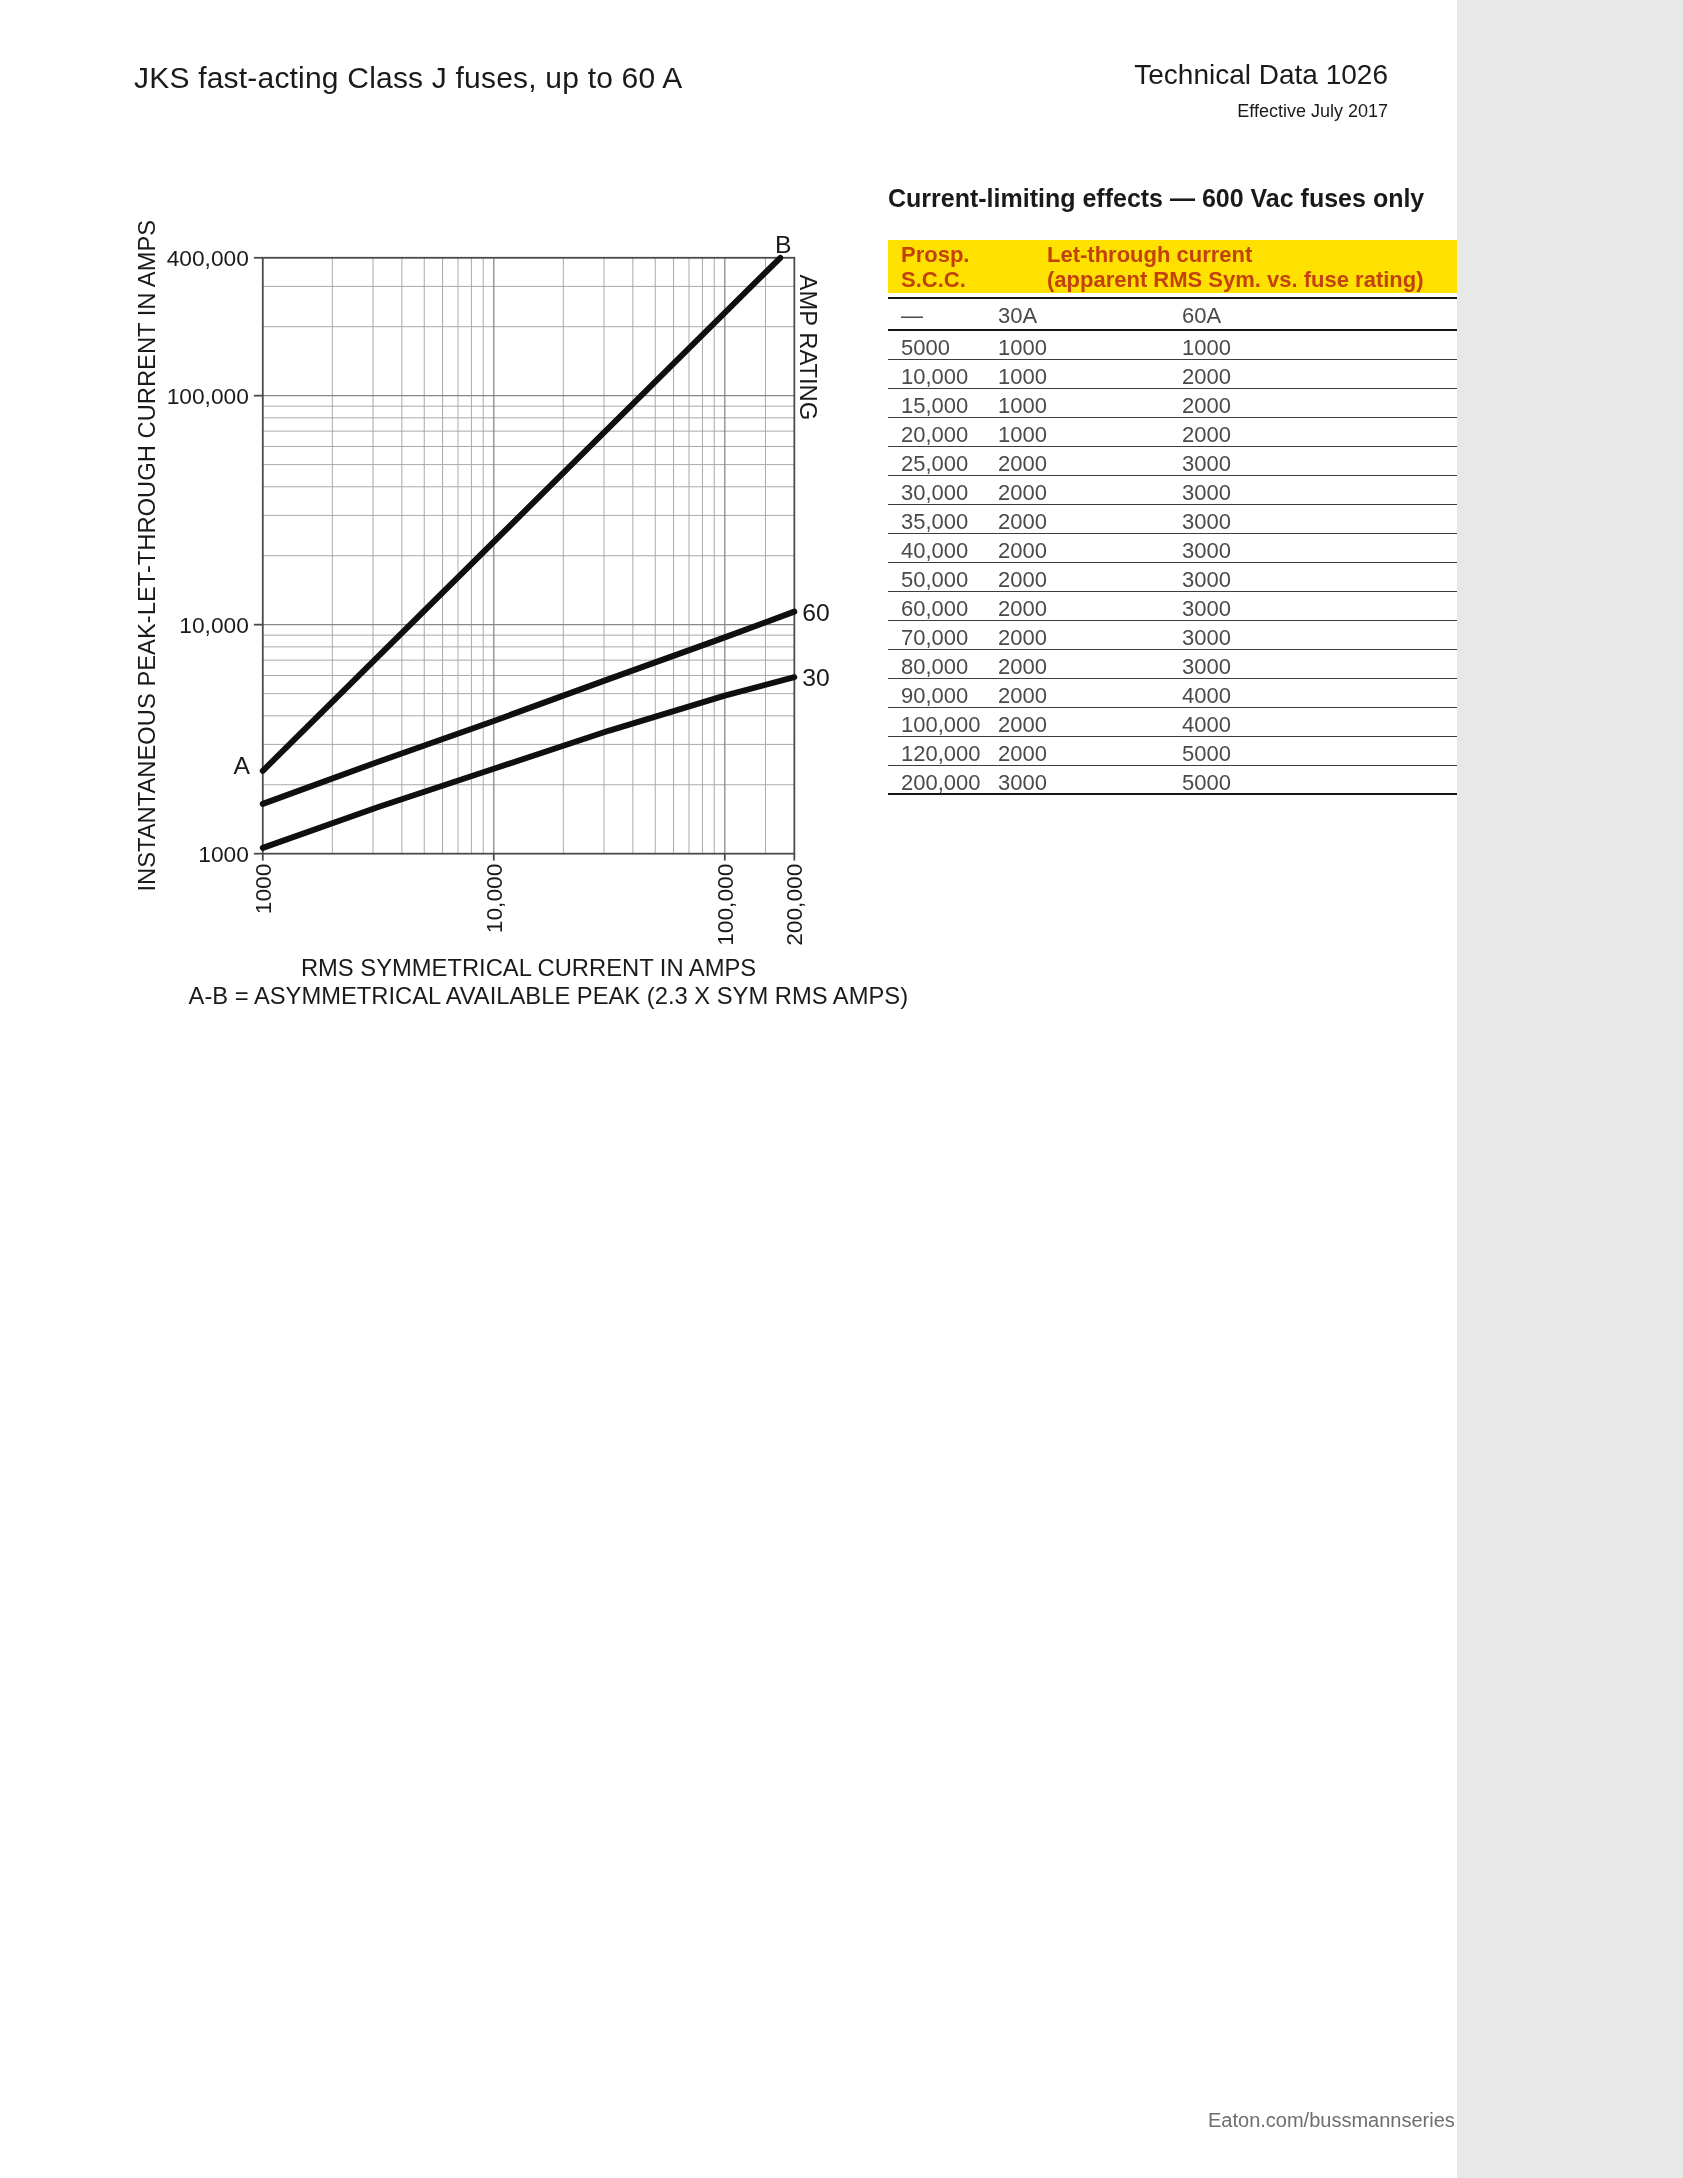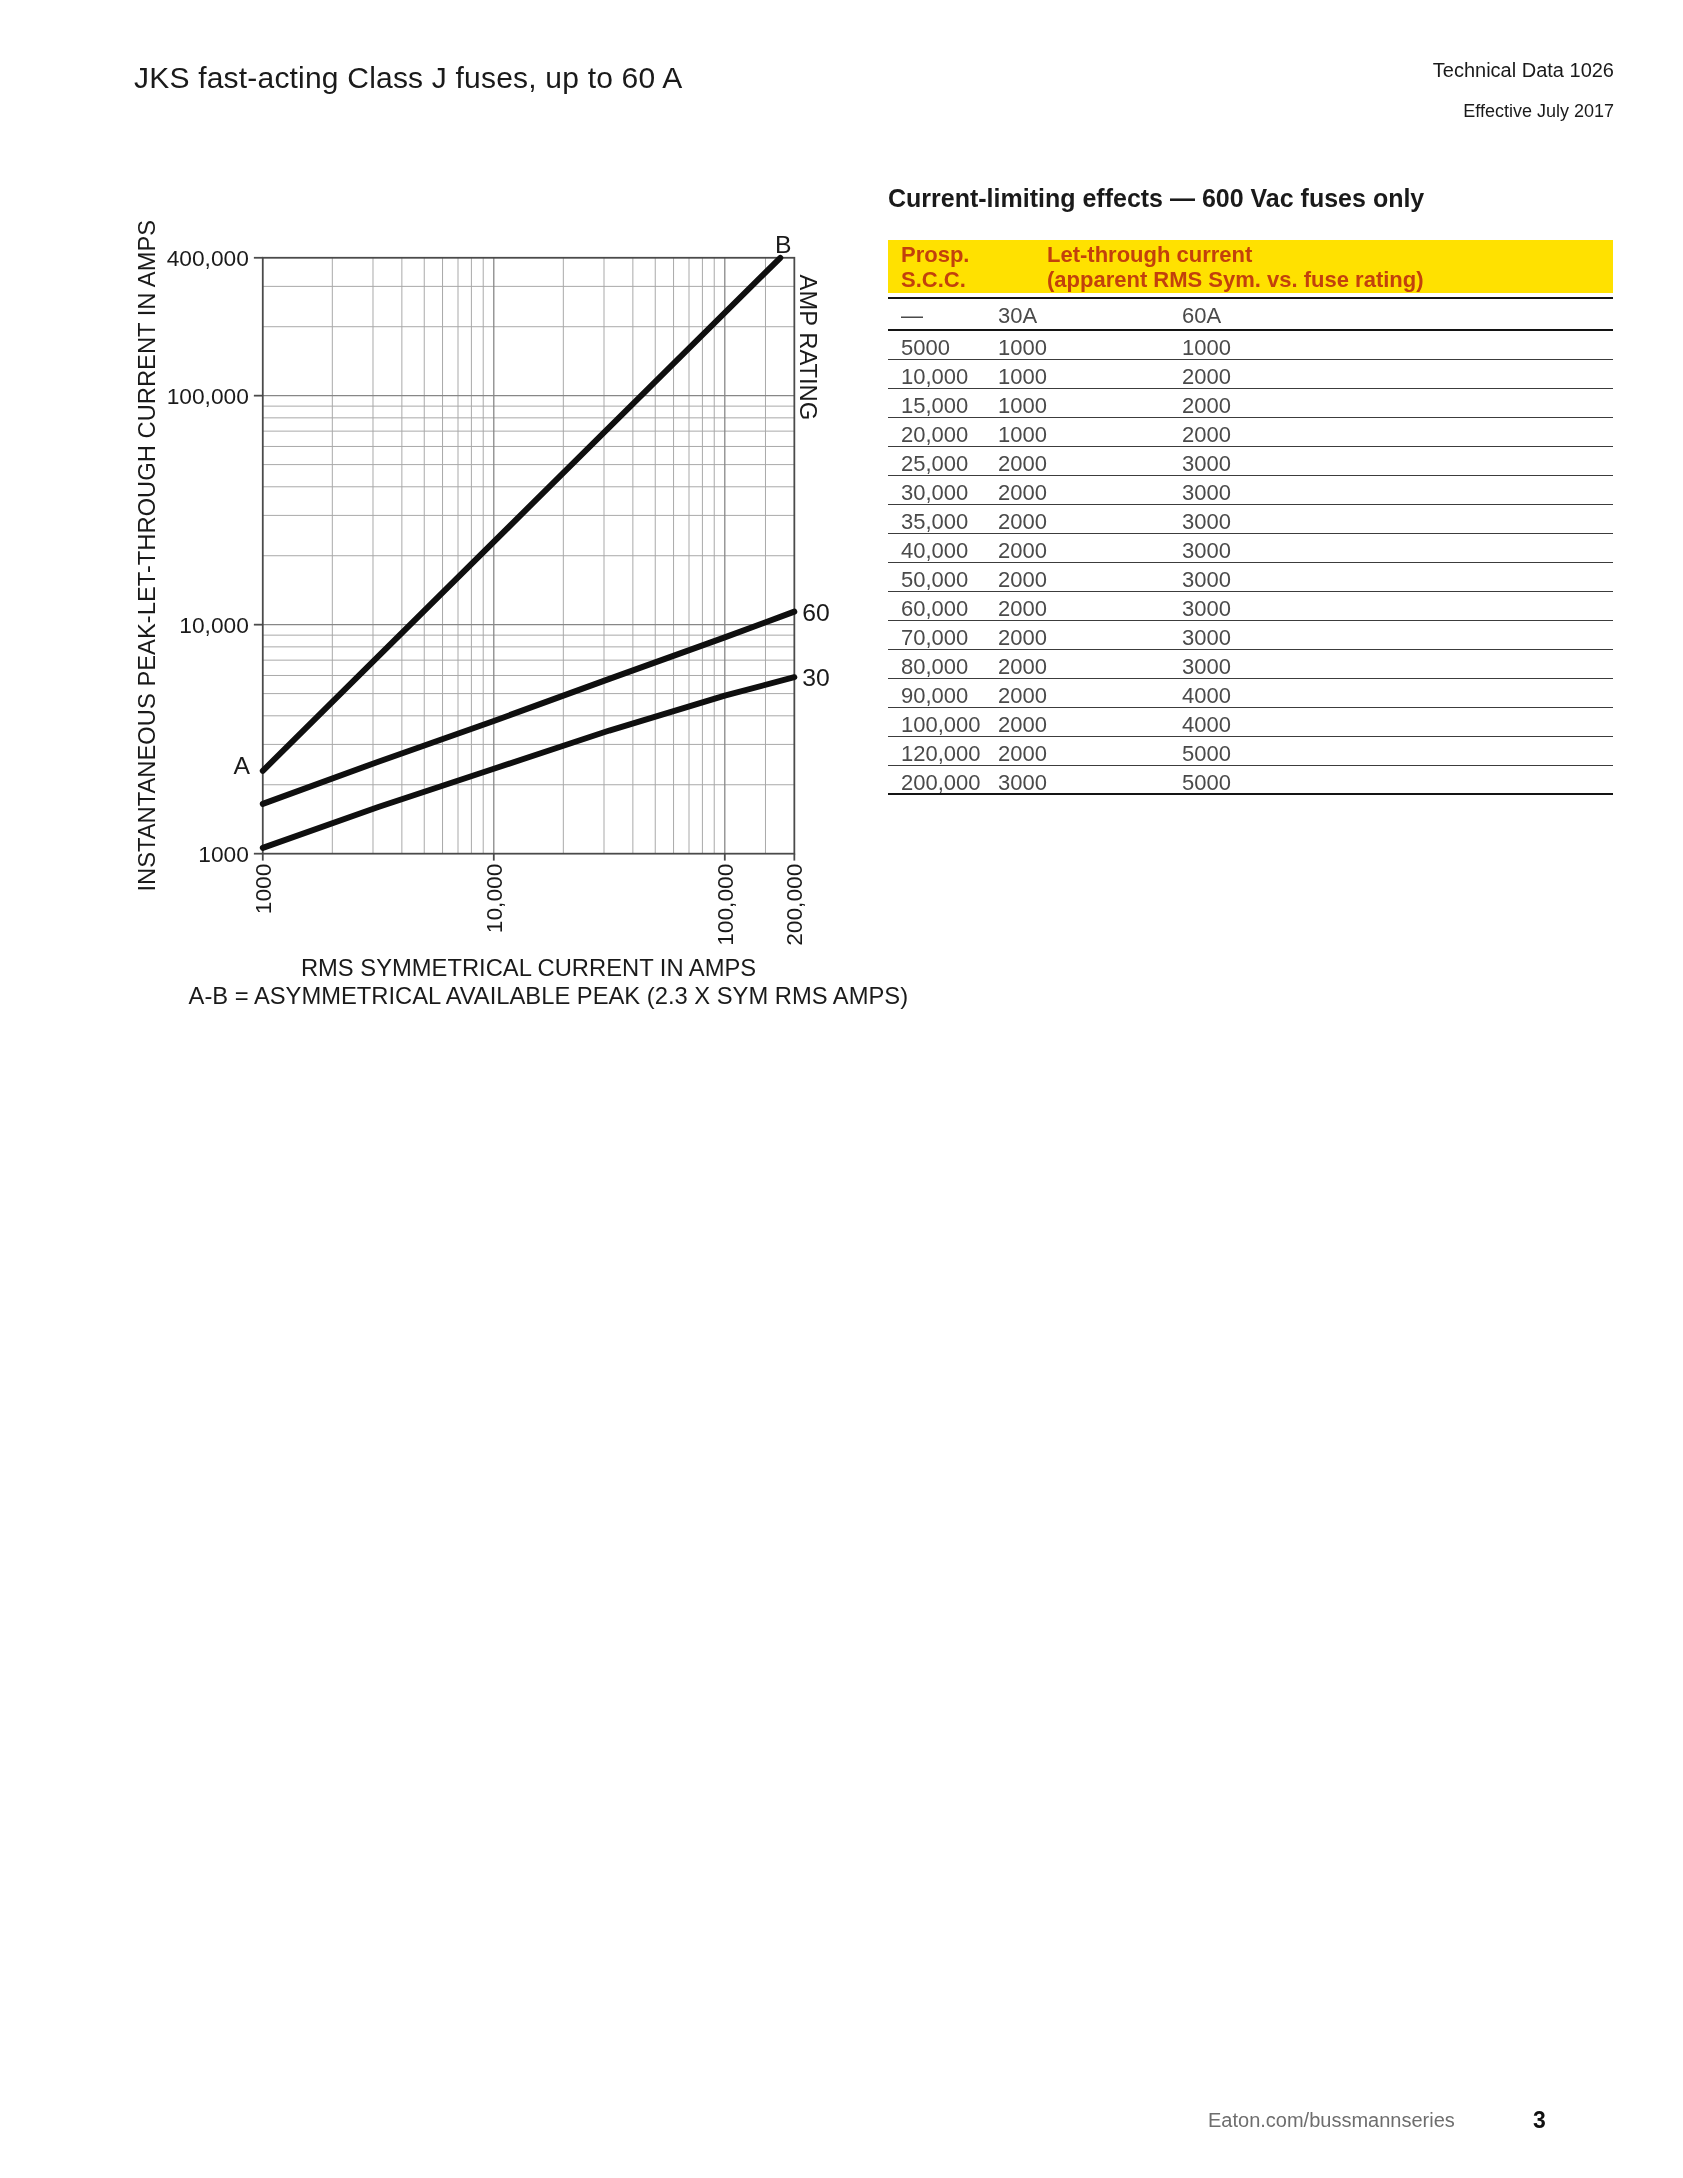--- a/index.html
+++ b/index.html
@@ -1,23 +1,23 @@
 <!DOCTYPE html>
 <html><head>
 <meta charset="utf-8">
 <style>
   * { margin:0; padding:0; box-sizing:border-box; }
   body { background:#e8e8e8; }
   .page {
-    position:relative; width:1683px; height:2178px; background:#ffffff;
+    position:relative; width:1457px; height:2178px; background:#ffffff;
     font-family:"Liberation Sans", sans-serif; color:#1a1a1a; overflow:hidden;
   }
   .abs { position:absolute; }
   .page-title   { left:134px; top:61px;  font-size:30px; font-weight:400; letter-spacing:0.2px; }
-  .doc-ref      { right:69px; top:59px;  font-size:20px; font-weight:400; text-align:right; }
+  .doc-ref      { right:69px; top:59px;  font-size:28px; font-weight:400; text-align:right; }
   .effective    { right:69px; top:101px; font-size:18px; font-weight:400; text-align:right; }
   .section-title{ font-size:25px; font-weight:700; }
   .chart-title  { left:134px; top:184px; }
   .table-title  { left:888px; top:184px; }
 
   svg#plot { position:absolute; left:129px; top:236px; overflow:visible; }
   svg text { font-family:"Liberation Sans", sans-serif; }
 
   
   .cl-table { position:absolute; left:888px; top:240px; width:725px; }

